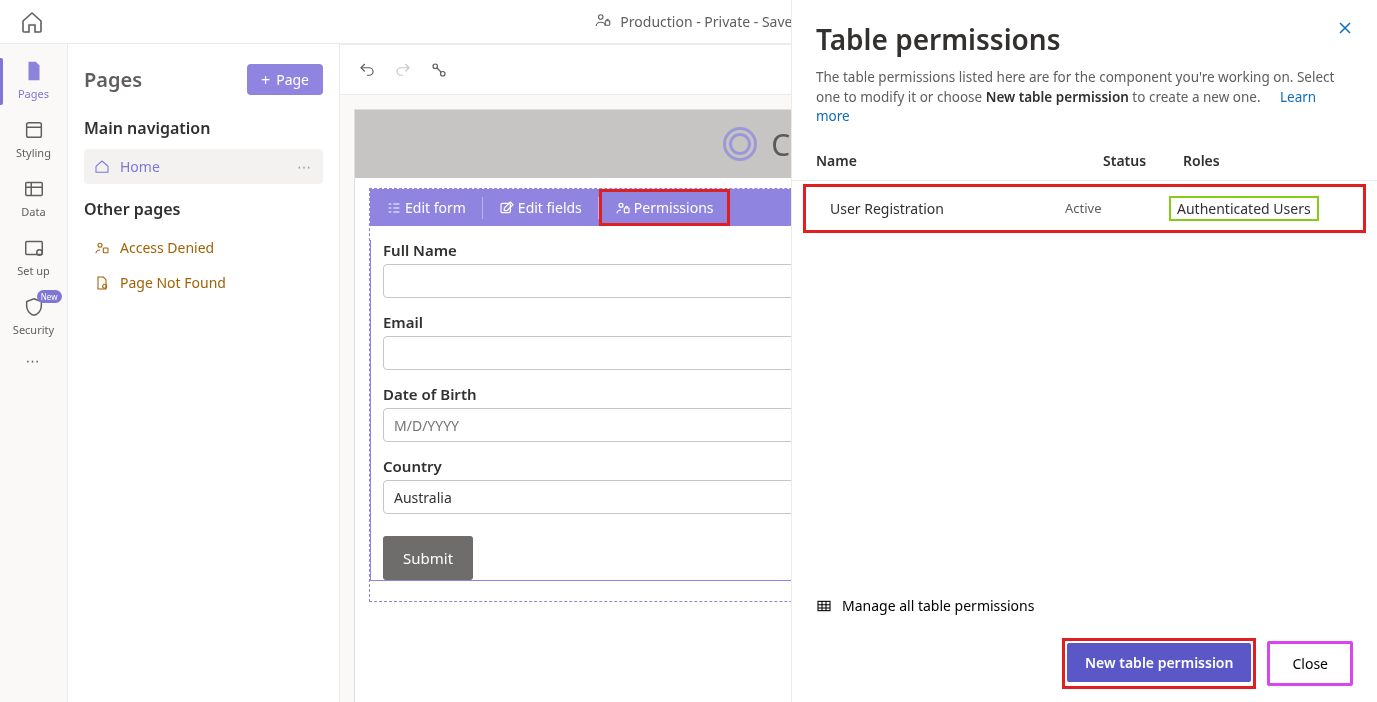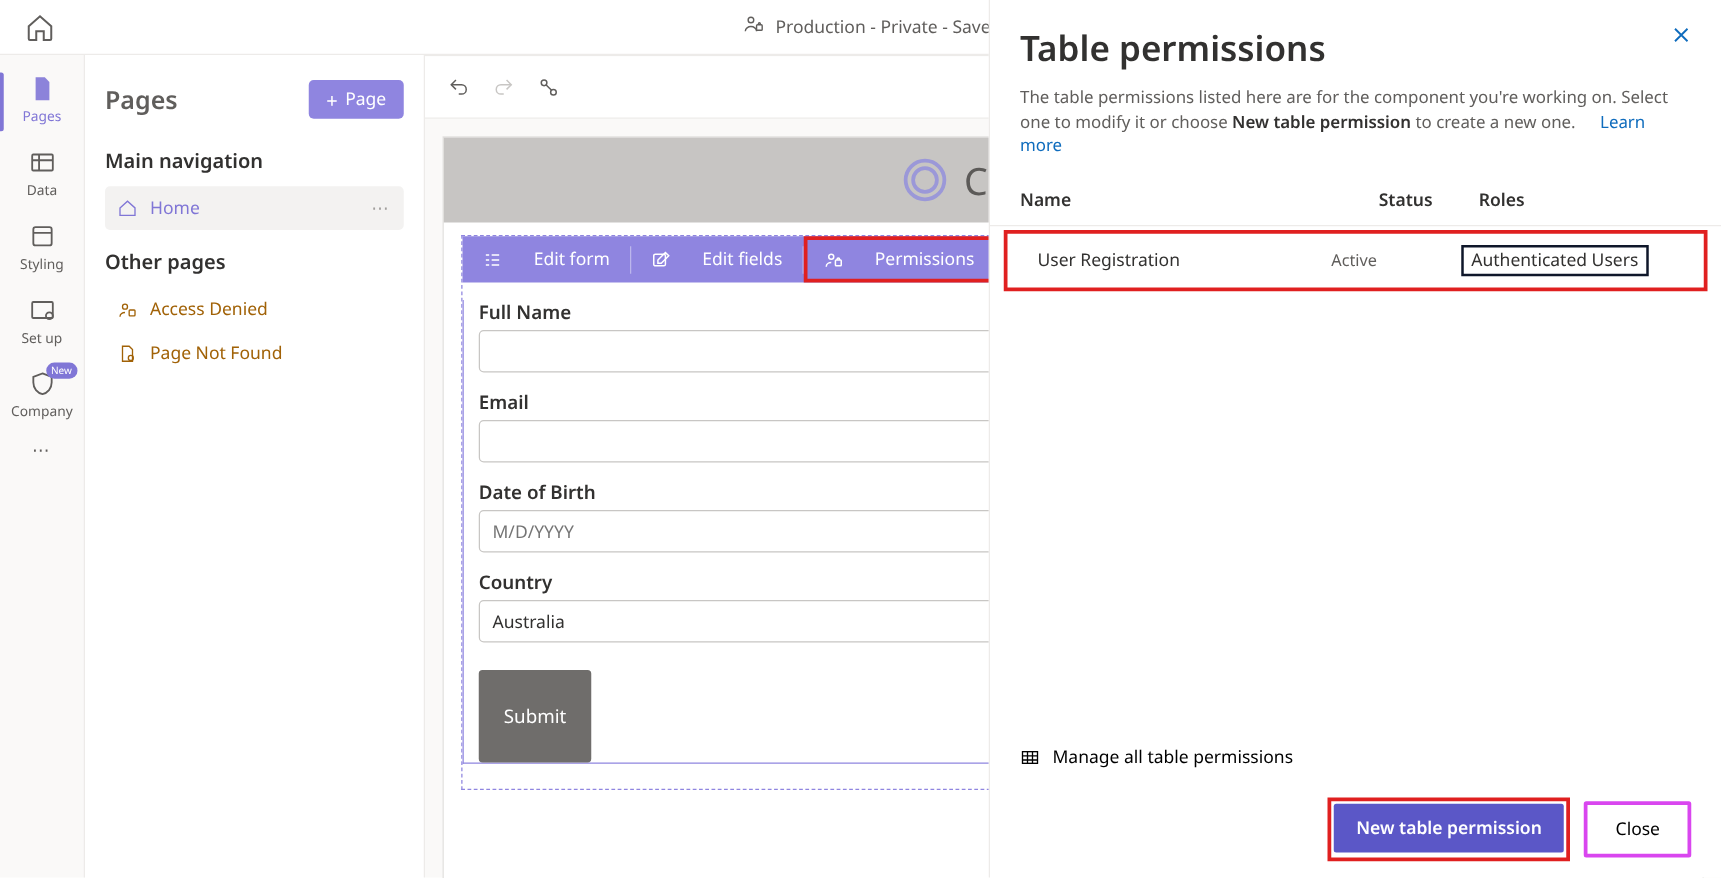--- a/index.html
+++ b/index.html
@@ -37,47 +37,47 @@
 .canvas-wrap { position:absolute; top:44px; left:340px; right:0; bottom:0; background:#faf9f8; border-top:1px solid #edebe9; }
 .canvas-tools { height:50px; background:#fff; border-bottom:1px solid #edebe9; display:flex; align-items:center; gap:18px; padding:0 18px; color:#605e5c; }
 .canvas-tools svg{width:18px;height:18px; cursor:pointer;}
 .canvas { margin:14px; border:1px solid #e1dfdd; background:#fff; min-height:600px; position:relative; }
 .canvas-header { height:68px; background:#c7c5c3; display:flex; align-items:center; justify-content:center; gap:14px; }
 .canvas-header .logo{ width:34px; height:34px; border:3px solid #9b98d8; border-radius:50%; display:flex; align-items:center; justify-content:center; }
 .canvas-header .logo::after{content:""; width:16px; height:16px; border:3px solid #9b98d8; border-radius:50%; }
 .canvas-header h1{ font-size:30px; font-weight:400; color:#5c5a58; }
 .form-area { margin:10px 14px; border:1.5px dashed #8f85e0; padding-bottom:20px; }
 .form-toolbar { background:#8f85e0; display:flex; align-items:center; }
-.ft-btn { color:#fff; display:flex; align-items:center; gap:25px; padding:9px 16px; font-size:14px; cursor:pointer; }
+.ft-btn { color:#fff; display:flex; align-items:center; gap:3px; padding:9px 16px; font-size:14px; cursor:pointer; }
 .ft-sep { width:1px; height:22px; background:rgba(255,255,255,.4); }
 .ft-btn svg{width:16px;height:16px;}
 .ft-btn.highlight { outline:3px solid #e02020; outline-offset:-3px; }
 .form-body { border:1.5px solid #8f85e0; border-top:none; margin:0; padding:0 12px 0 12px; background:#fff; }
 .fld { margin-top:14px; }
 .fld label{ font-weight:600; font-size:15px; display:block; margin-bottom:4px; }
 .fld input, .fld .sel { width:100%; border:1px solid #c8c6c4; border-radius:4px; font-size:14px; height:34px; padding:0 10px; background:#fff; }
-.btn-submit { margin-top:22px; background:#6f6d6b; color:#fff; border:none; padding:27px 20px; font-size:15px; border-radius:3px; cursor:pointer; }
+.btn-submit { margin-top:22px; background:#6f6d6b; color:#fff; border:none; padding:12px 20px; font-size:15px; border-radius:3px; cursor:pointer; }
 .add-handle { width:26px; height:26px; border:1.5px solid #8f85e0; border-radius:50%; background:#fff; color:#8f85e0; display:flex; align-items:center; justify-content:center; position:absolute; left:50%; transform:translateX(-50%); margin-top:-13px; font-size:18px; cursor:pointer;}
 
 
 .panel { position:absolute; top:0; right:0; width:586px; bottom:0; background:#fff; border-left:1px solid #edebe9; display:flex; flex-direction:column; }
 .panel-head { display:flex; justify-content:space-between; align-items:flex-start; padding:20px 24px 10px; }
 .panel-head h2 { font-size:28px; font-weight:600; }
 .panel-close { color:#0f6cbd; cursor:pointer; font-size:16px; width:16px; height:16px; display:flex; align-items:center; justify-content:center;}
 .panel-desc { padding:0 24px 14px; font-size:13.5px; color:#605e5c; line-height:1.45; }
 .panel-desc b{ color:#323130; font-weight:600;}
 .panel-desc a{ color:#0f6cbd; text-decoration:none; margin-left:16px;}
 .ptable-head { display:flex; padding:10px 24px; border-bottom:1px solid #edebe9; font-weight:600; font-size:14px; color:#323130;}
 .col-name{ flex:1; }
 .col-status{ width:80px; }
 .col-roles{ width:170px; }
 .ptable-row { display:flex; padding:10px 24px; font-size:14px; align-items:center; color:#323130; cursor:pointer;gap:24px;}
 .ptable-row .col-status{ font-size:13px; color:#605e5c;}
 .ptable-row-wrap{ margin:6px 14px 0; outline:3px solid #e02020; padding:2px 0;}
-.ptable-row .col-roles span{ border:2px solid #0f172a; padding:1px 6px; }
+.ptable-row .col-roles span{ border:2px solid #84cc16; padding:1px 6px; }
 .panel-spacer{flex:1;}
 .manage { padding:10px 24px; display:flex; align-items:center; gap:10px; font-size:14px; color:#000000; cursor:pointer;}
 .manage svg{width:16px;height:16px;}
 .panel-footer { padding:16px 24px; display:flex; justify-content:flex-end; gap:14px; }
 .btn-primary { background:#5b57c7; color:#fff; border:none; padding:10px 18px; font-size:14px; font-weight:600; border-radius:2px; cursor:pointer;}
 .btn-secondary { background:#fff; border:3px solid #d946ef; padding:10px 22px; font-size:14px; border-radius:2px; cursor:pointer;}
 .hl-box { outline:3px solid #e02020; padding:2px; display:inline-block;}
 </style>
 </head>
 <body>
@@ -104,45 +104,45 @@
 
 <div class="rail">
   <div class="rail-item active">
     <svg viewBox="0 0 24 24" fill="currentColor">
         <path d="M6 2h8l4 4v16H6z" opacity=".9"></path>
       </svg>
     <span>Pages</span>
   </div>
   <div class="rail-item">
     <svg viewBox="0 0 24 24" fill="none" stroke="currentColor" stroke-width="1.6">
+        <rect x="4" y="4" width="16" height="16" rx="2"></rect>
+        <path d="M4 9h16"></path>
+      </svg>
+    <span>Styling</span>
+  </div>
+  <div class="rail-item">
+    <svg viewBox="0 0 24 24" fill="none" stroke="currentColor" stroke-width="1.6">
         <rect x="3" y="5" width="18" height="14" rx="1"></rect>
         <path d="M3 10h18M9 5v14"></path>
       </svg>
     <span>Data</span>
   </div>
   <div class="rail-item">
     <svg viewBox="0 0 24 24" fill="none" stroke="currentColor" stroke-width="1.6">
-        <rect x="4" y="4" width="16" height="16" rx="2"></rect>
-        <path d="M4 9h16"></path>
-      </svg>
-    <span>Styling</span>
-  </div>
-  <div class="rail-item">
-    <svg viewBox="0 0 24 24" fill="none" stroke="currentColor" stroke-width="1.6">
         <rect x="3" y="5" width="18" height="14" rx="1"></rect>
         <circle cx="18" cy="17" r="3"></circle>
       </svg>
     <span>Set up</span>
   </div>
   <div class="rail-item">
     <span class="badge-new">New</span>
     <svg viewBox="0 0 24 24" fill="none" stroke="currentColor" stroke-width="1.6">
         <path d="M12 3l8 3v5c0 5-3.5 9-8 10-4.5-1-8-5-8-10V6z"></path>
       </svg>
-    <span>Company</span>
+    <span>Security</span>
   </div>
   <div class="rail-more">⋯</div>
 </div>
 
 <div class="pages">
   <div class="pages-head">
     <h2>Pages</h2>
     <button class="btn-page">
       <span class="plus">+</span>
       <span>Page</span>

